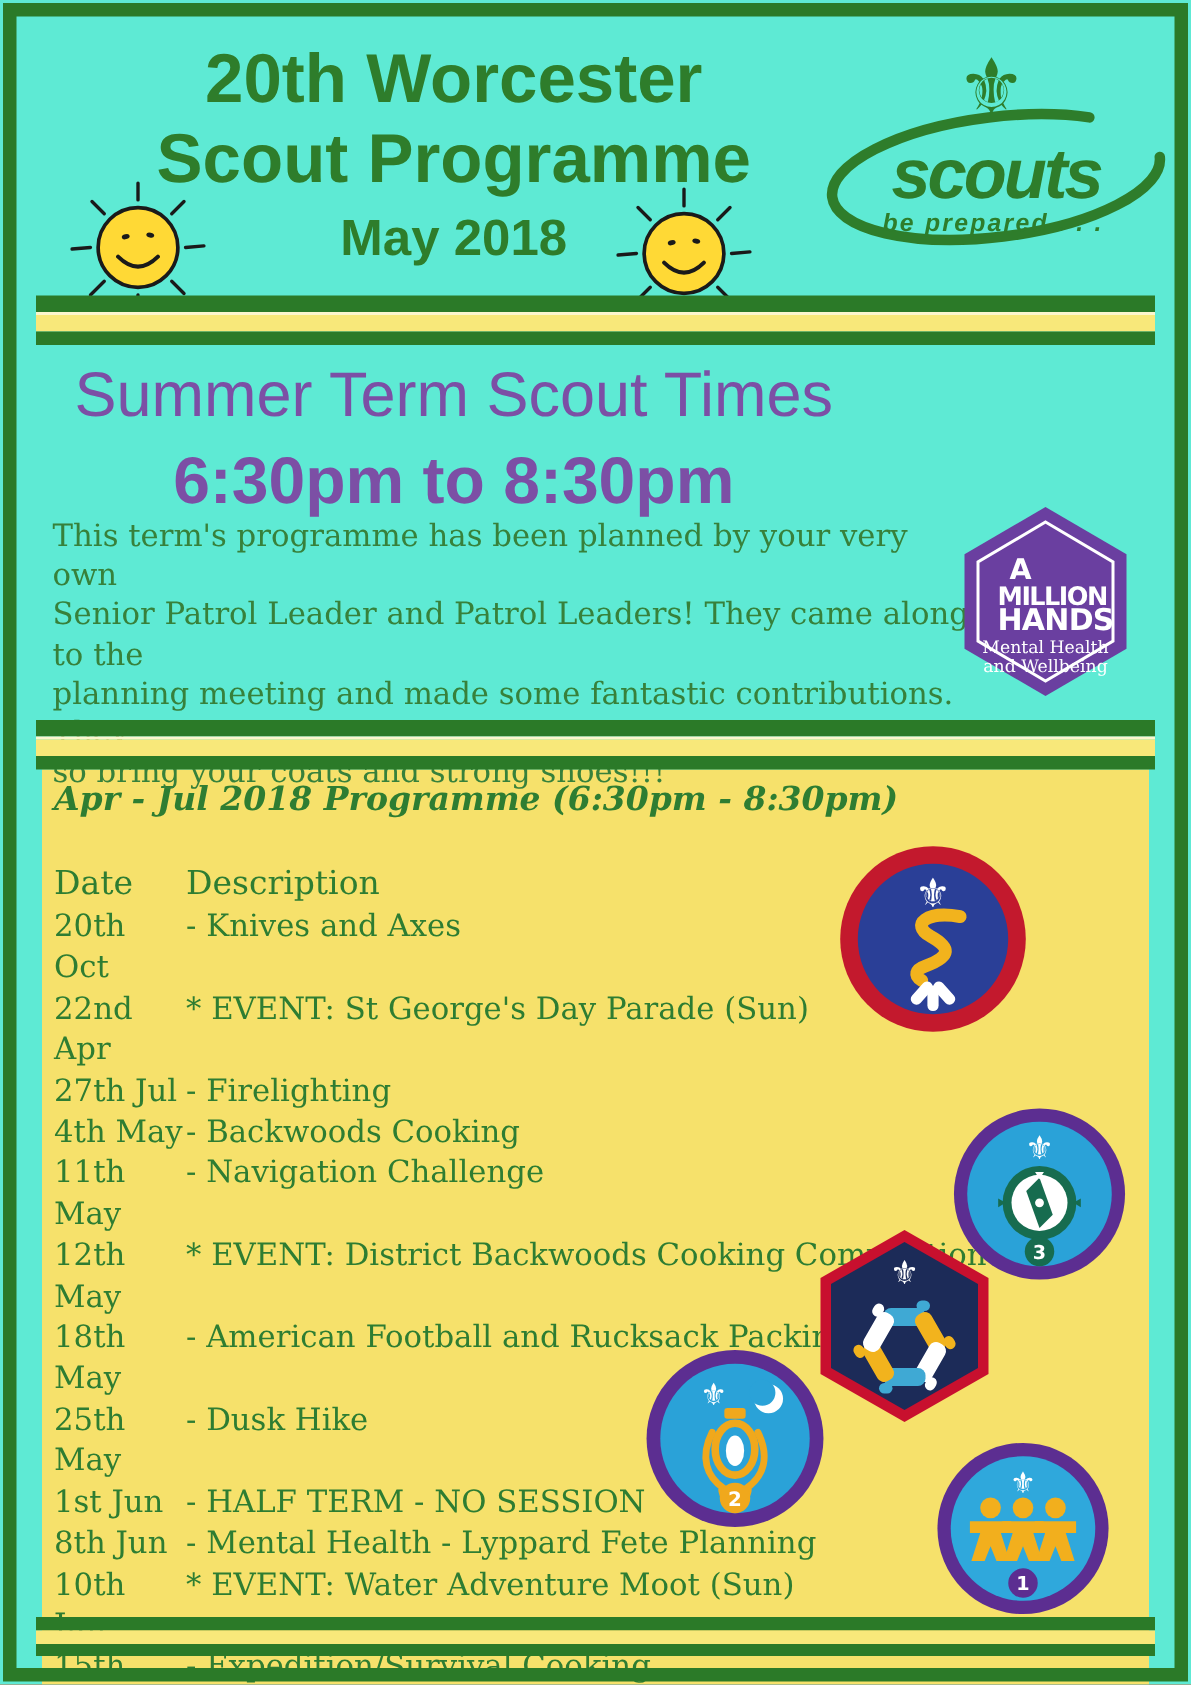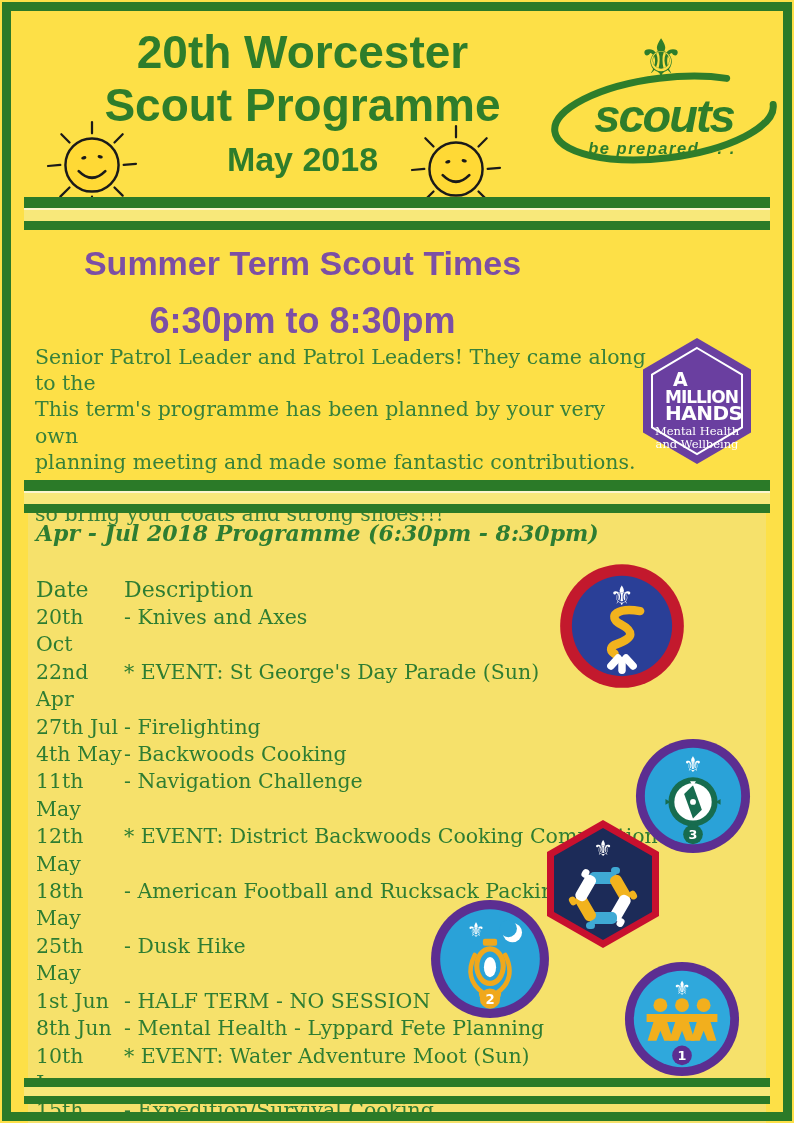--- a/index.html
+++ b/index.html
@@ -1,16 +1,16 @@
 <!DOCTYPE html>
 <html><head>
 <meta charset="utf-8">
 <style>
   html,body{margin:0;padding:0;background:#888;}
-  .page{position:relative;width:794px;height:1123px;background:#fde047;margin:0 auto;overflow:hidden;
+  .page{position:relative;width:794px;height:1123px;background:#5eead4;margin:0 auto;overflow:hidden;
         font-family:"Liberation Sans",sans-serif;}
   .frame{position:absolute;left:2px;top:2px;right:2px;bottom:2px;border:9px solid #2b7a28;pointer-events:none;z-index:40;}
 
   
   .title-block{position:absolute;left:20px;top:26px;width:565px;text-align:center;color:#2e7d2b;z-index:5;}
   .title-line{font-size:46px;font-weight:bold;line-height:53px;letter-spacing:0px;}
   .subtitle{font-size:34px;font-weight:bold;margin-top:8px;color:#2e7d2b;}
 
   .sun{position:absolute;width:92px;height:92px;z-index:4;}
   .sun-left{left:46px;top:120px;}
@@ -26,22 +26,22 @@
   .divider .s4{height:9px;background:#2b7a28;}
   .divider.small .s1{height:9px}
   .divider.small .s3{height:9px}
   .divider.small .s4{height:8px}
   .divider-1{top:197px;}
   .divider-2{top:480px;}
   .divider-3{top:1078px;}
 
   
   .times-heading{position:absolute;left:5px;top:238px;width:595px;text-align:center;color:#7c4fa5;z-index:5;}
-  .times-heading .l1{font-size:34px;font-weight:bold;line-height:50px;}
-  .times-heading .l2{font-size:36px;font-weight:bold;line-height:50px;margin-top:8px;}
+  .times-heading .l1{font-size:42px;font-weight:normal;line-height:50px;}
+  .times-heading .l2{font-size:44px;font-weight:bold;line-height:50px;margin-top:8px;}
 
   
   .intro{position:absolute;left:35px;top:344px;width:612px;color:#37813b;z-index:5;
          font-family:"DejaVu Serif",serif;font-size:20.5px;line-height:26.2px;}
 
   .mh-badge{position:absolute;left:642px;top:338px;width:110px;height:126px;z-index:5;}
 
   
   .panel{position:absolute;left:28px;top:513px;width:738px;height:690px;background:#f6e16b;z-index:2;
          padding:0;box-sizing:border-box;}
@@ -130,22 +130,22 @@
       <div class="s3"></div>
       <div class="s4"></div>
   </div>
 
   <div class="times-heading">
     <div class="l1">Summer Term Scout Times</div>
     <div class="l2">6:30pm to 8:30pm</div>
   </div>
 
   <div class="intro">
+    <div>This term's programme has been planned by your very own</div>
     <div>Senior Patrol Leader and Patrol Leaders! They came along to the</div>
-    <div>This term's programme has been planned by your very own</div>
     <div>planning meeting and made some fantastic contributions. They</div>
     <div>so bring your coats and strong shoes!!!</div>
   </div>
 
   <svg class="mh-badge" viewBox="0 0 110 126">
     <polygon points="55,0 109,31.5 109,94.5 55,126 1,94.5 1,31.5" fill="#6a3fa0"></polygon>
     <polygon points="55,10 100,36.6 100,89.4 55,116 10,89.4 10,36.6" fill="none" stroke="#ffffff" stroke-width="2"></polygon>
     <g fill="#ffffff" font-family="DejaVu Sans, sans-serif" font-weight="bold">
       <text x="31" y="48" font-size="19">A</text>
       <text x="23" y="65" font-size="17" letter-spacing="-1">MILLION</text>

